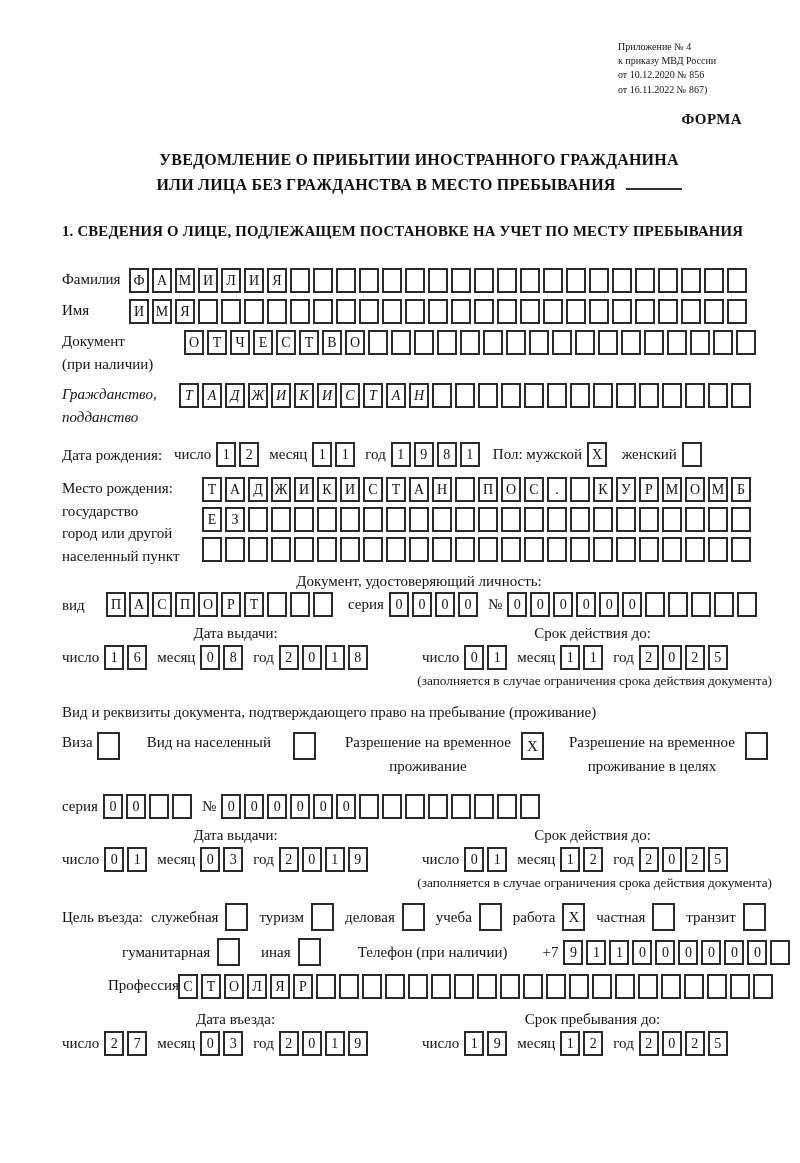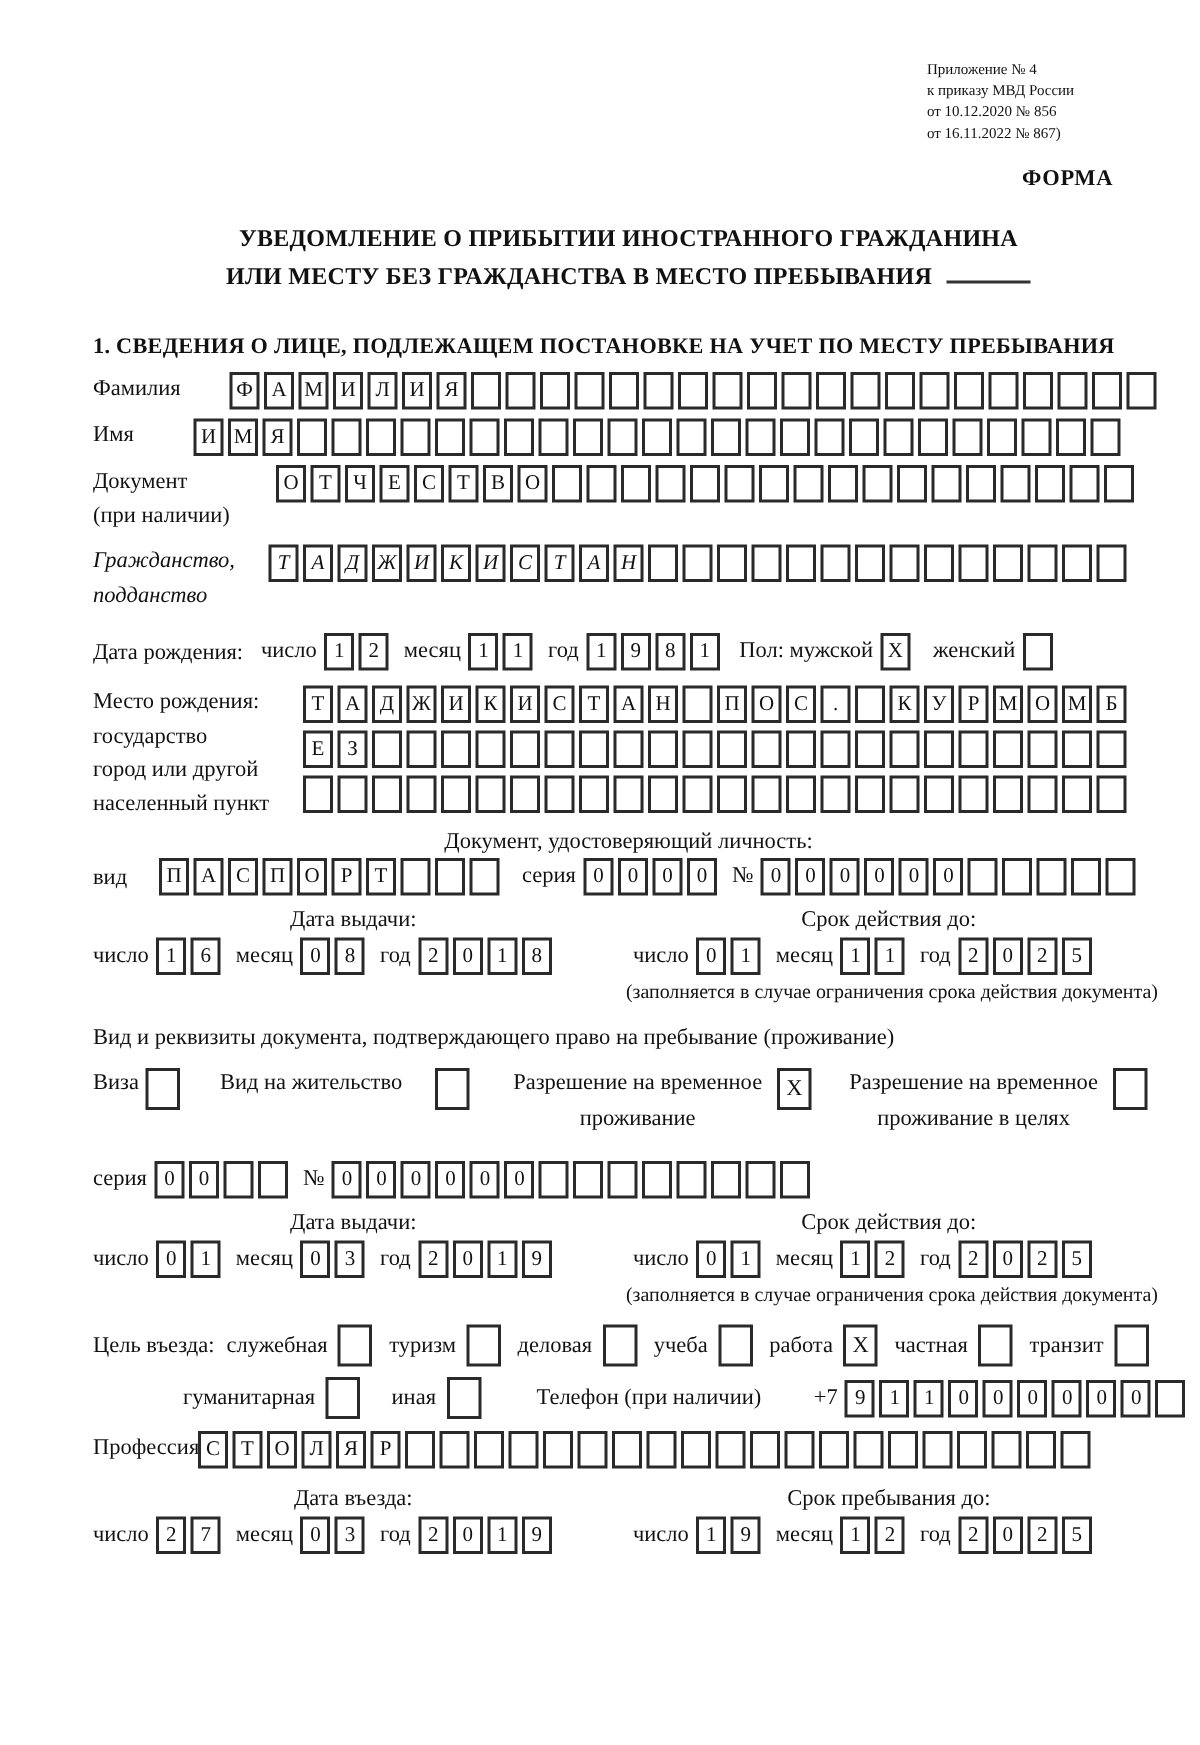--- a/index.html
+++ b/index.html
@@ -68,26 +68,26 @@
   <div class="hdr-ref">
     <div>Приложение № 4</div>
     <div>к приказу МВД России</div>
     <div>от 10.12.2020 № 856</div>
     <div>от 16.11.2022 № 867)</div>
   </div>
   <div class="hdr-forma">ФОРМА</div>
 
   <div class="title">
     <span>УВЕДОМЛЕНИЕ О ПРИБЫТИИ ИНОСТРАННОГО ГРАЖДАНИНА</span><br>
-    <span>ИЛИ МЕСТУ БЕЗ ГРАЖДАНСТВА В МЕСТО ПРЕБЫВАНИЯ</span><span class="title-underline"></span>
+    <span>ИЛИ ЛИЦА БЕЗ ГРАЖДАНСТВА В МЕСТО ПРЕБЫВАНИЯ</span><span class="title-underline"></span>
   </div>
 
   <div class="sec-h">1. СВЕДЕНИЯ О ЛИЦЕ, ПОДЛЕЖАЩЕМ ПОСТАНОВКЕ НА УЧЕТ ПО МЕСТУ ПРЕБЫВАНИЯ</div>
 
-  <div class="frow" style="margin-top:8px;gap:24px;">
+  <div class="frow" style="margin-top:28px;">
     <div class="lbl w67">Фамилия</div>
     <span class="boxes"><span class="cell">Ф</span><span class="cell">А</span><span class="cell">М</span><span class="cell">И</span><span class="cell">Л</span><span class="cell">И</span><span class="cell">Я</span><span class="cell"></span><span class="cell"></span><span class="cell"></span><span class="cell"></span><span class="cell"></span><span class="cell"></span><span class="cell"></span><span class="cell"></span><span class="cell"></span><span class="cell"></span><span class="cell"></span><span class="cell"></span><span class="cell"></span><span class="cell"></span><span class="cell"></span><span class="cell"></span><span class="cell"></span><span class="cell"></span><span class="cell"></span><span class="cell"></span></span>
   </div>
 
   <div class="frow">
     <div class="lbl w67">Имя</div>
     <span class="boxes"><span class="cell">И</span><span class="cell">М</span><span class="cell">Я</span><span class="cell"></span><span class="cell"></span><span class="cell"></span><span class="cell"></span><span class="cell"></span><span class="cell"></span><span class="cell"></span><span class="cell"></span><span class="cell"></span><span class="cell"></span><span class="cell"></span><span class="cell"></span><span class="cell"></span><span class="cell"></span><span class="cell"></span><span class="cell"></span><span class="cell"></span><span class="cell"></span><span class="cell"></span><span class="cell"></span><span class="cell"></span><span class="cell"></span><span class="cell"></span><span class="cell"></span></span>
   </div>
 
   <div class="frow">
@@ -178,21 +178,21 @@
   <div class="plain">
     <div>Вид и реквизиты документа, подтверждающего право на пребывание (проживание)</div>
   </div>
 
   <div class="permit-row">
     <span class="pgroup">
       <span class="ptxt">Виза</span>
       <span class="boxes big" style="margin-left:4px;"><span class="cell"></span></span>
     </span>
     <span class="pgroup" style="margin-left:24px;">
-      <span class="ptxt">Вид на жительство</span>
+      <span class="ptxt">Вид на населенный</span>
       <span class="boxes big" style="margin-left:22px;"><span class="cell"></span></span>
     </span>
     <span class="pgroup" style="margin-left:26px;">
       <span class="ptxt">
         <div>Разрешение на временное</div>
         <div>проживание</div>
       </span>
       <span class="boxes big"><span class="cell">X</span></span>
     </span>
     <span class="pgroup" style="margin-left:22px;">
@@ -278,21 +278,21 @@
     </span>
     <span class="copt" style="margin-left:10px;">
       <span>иная</span>
       <span class="boxes big"><span class="cell"></span></span>
     </span>
     <span class="ilbl" style="margin-left:26px;">Телефон (при наличии)</span>
     <span class="ilbl" style="margin-left:30px;">+7</span>
     <span class="boxes"><span class="cell">9</span><span class="cell">1</span><span class="cell">1</span><span class="cell">0</span><span class="cell">0</span><span class="cell">0</span><span class="cell">0</span><span class="cell">0</span><span class="cell">0</span><span class="cell"></span></span>
   </div>
 
-  <div class="frow" style="margin-top:8px;">
+  <div class="frow" style="margin-top:8px;justify-content:flex-end;">
     <div class="lbl w70">Профессия</div>
     <span class="boxes"><span class="cell">С</span><span class="cell">Т</span><span class="cell">О</span><span class="cell">Л</span><span class="cell">Я</span><span class="cell">Р</span><span class="cell"></span><span class="cell"></span><span class="cell"></span><span class="cell"></span><span class="cell"></span><span class="cell"></span><span class="cell"></span><span class="cell"></span><span class="cell"></span><span class="cell"></span><span class="cell"></span><span class="cell"></span><span class="cell"></span><span class="cell"></span><span class="cell"></span><span class="cell"></span><span class="cell"></span><span class="cell"></span><span class="cell"></span><span class="cell"></span></span>
   </div>
 
   <div class="dhdr" style="margin-top:12px;">
     <div class="l">Дата въезда:</div>
     <div class="r">Срок пребывания до:</div>
   </div>
   <div class="drow">
     <div class="left">

